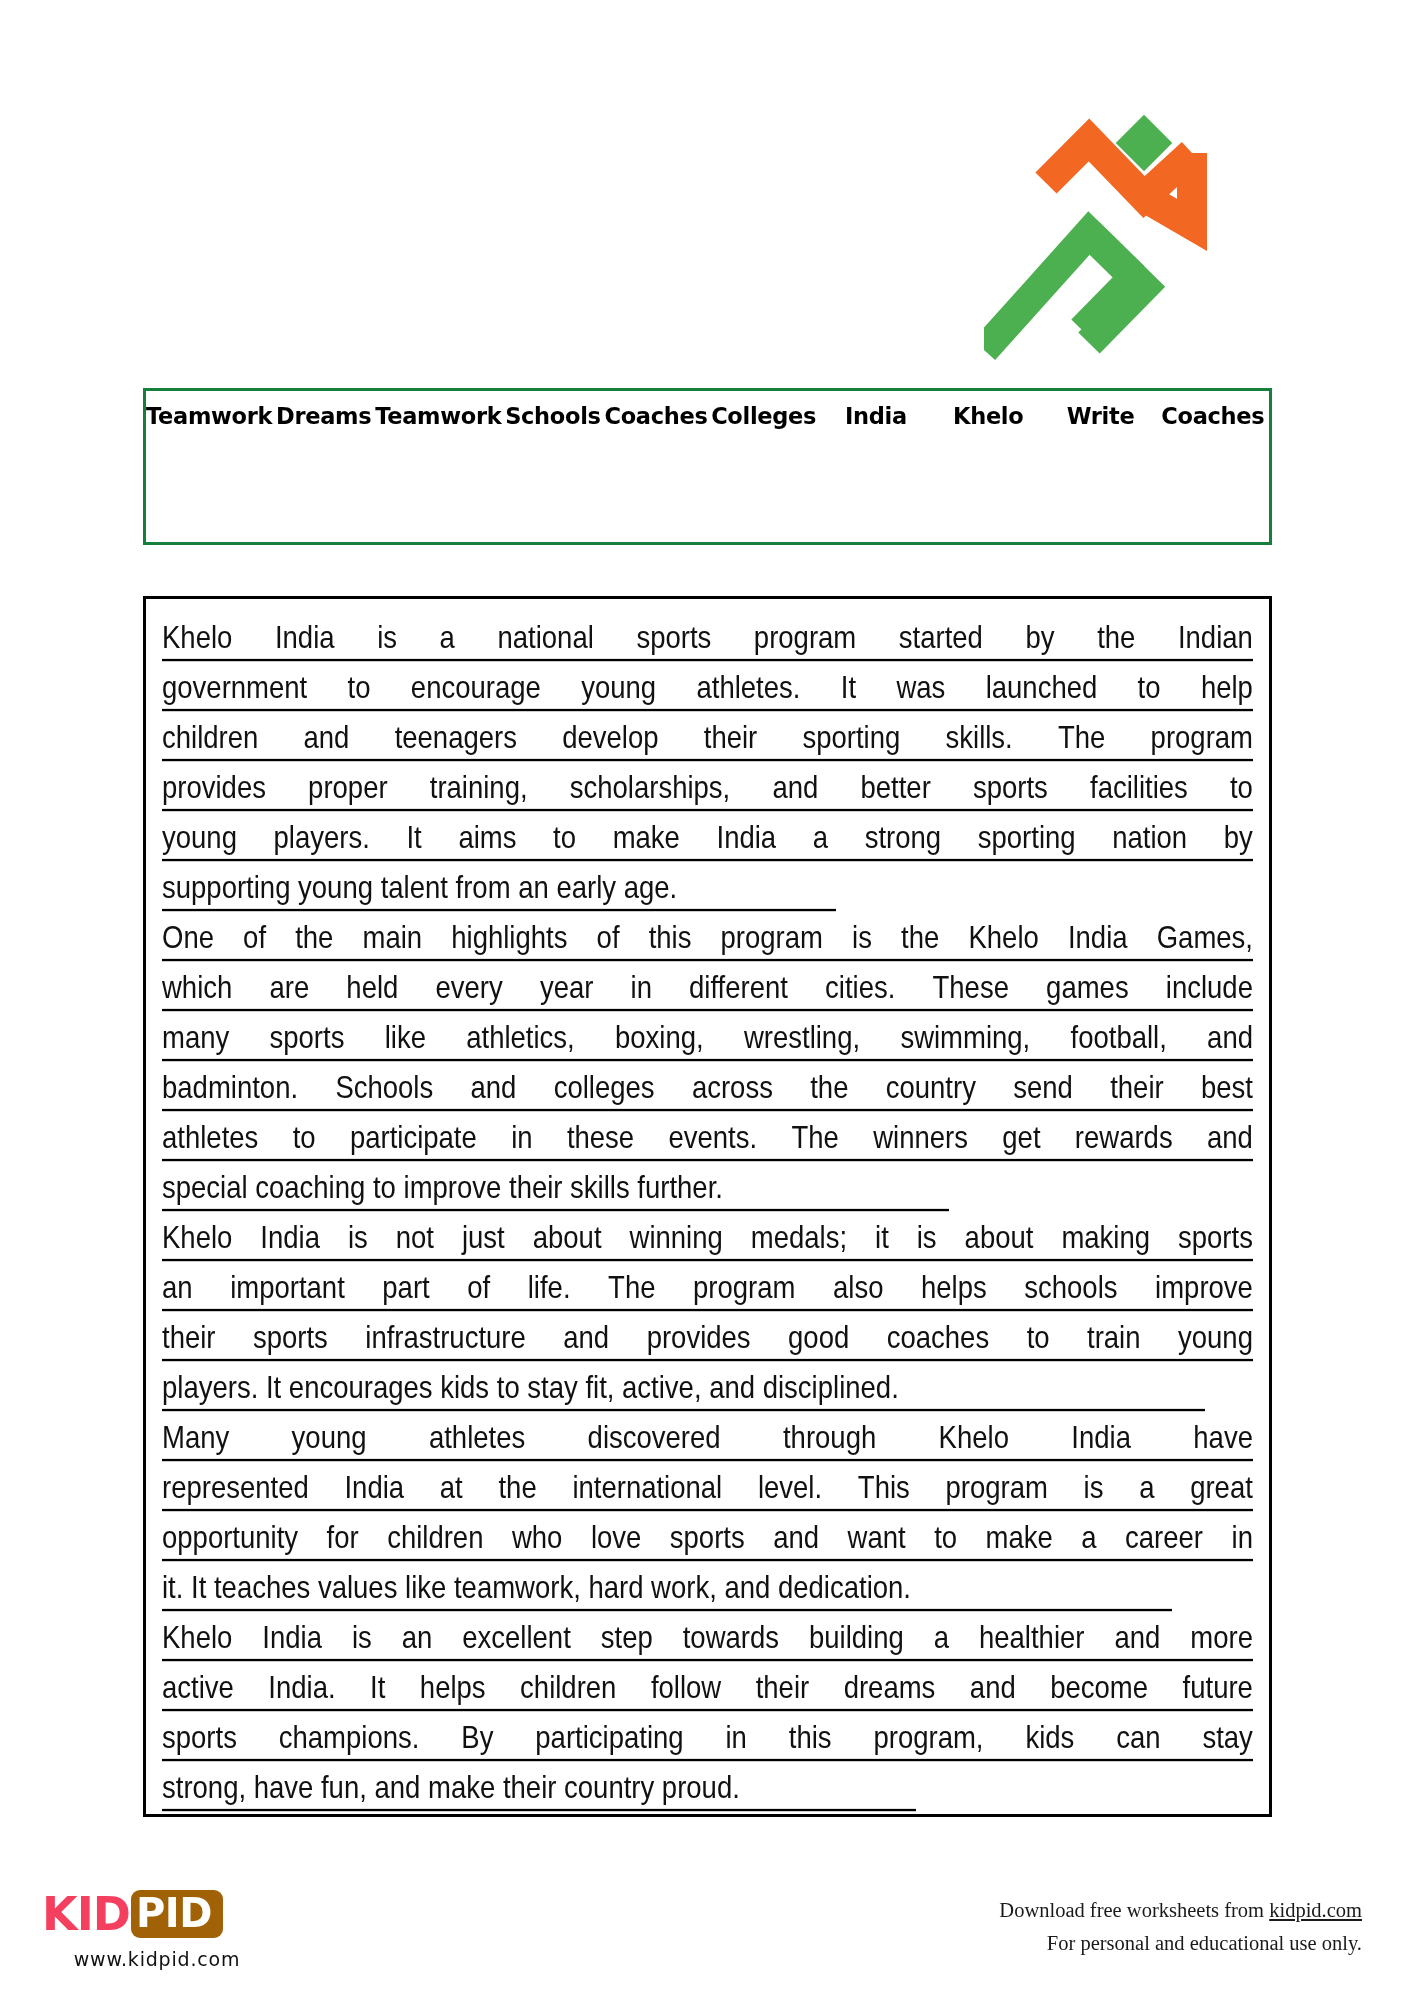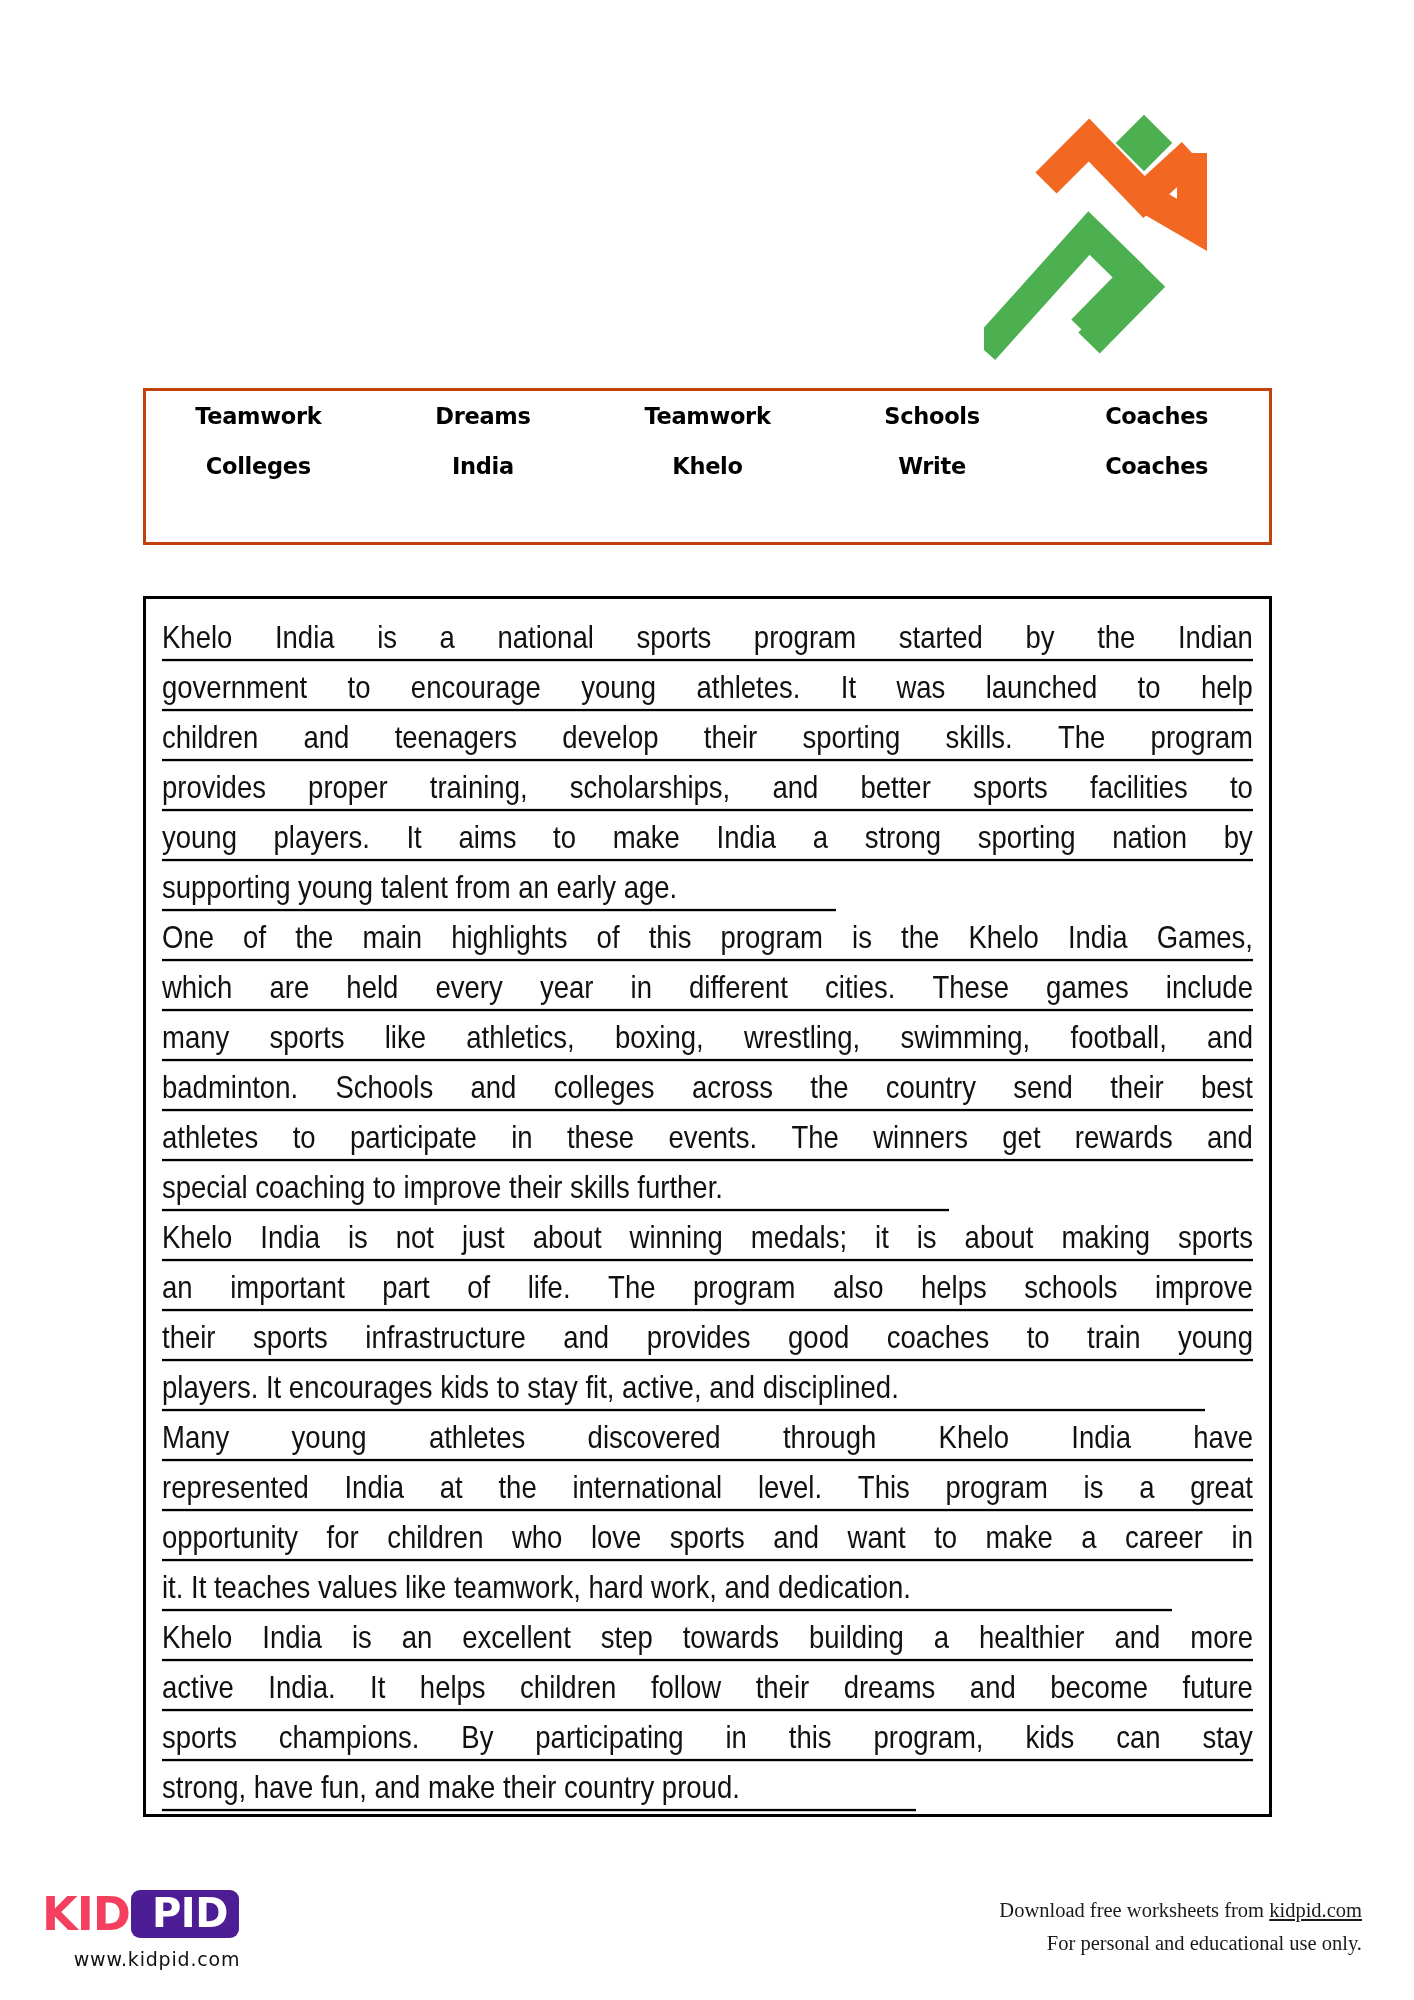--- a/index.html
+++ b/index.html
@@ -61,24 +61,24 @@
   }
   .brand-logo svg { display: block; width: 100%; height: 100%; }
 
   
   .vocab-box {
     position: absolute;
     left: 143px;
     top: 388px;
     width: 1129px;
     height: 157px;
-    border: 3px solid #c2410c;
+    border: 3px solid #15803d;
     box-sizing: border-box;
     display: flex;
-    flex-direction: column;
+    flex-direction: row;
     justify-content: flex-start;
   }
   .vocab-row {
     display: flex;
     width: 100%;
     padding: 12px 0;
   }
   .vocab-cell {
     flex: 1 1 0;
     text-align: center;
@@ -165,23 +165,23 @@
     font-size: 46px;
     color: #F43F5E;
     letter-spacing: -1px;
     line-height: 1;
   }
   .pid-part {
     font-family: "DejaVu Sans", sans-serif;
     font-weight: bold;
     font-size: 40px;
     color: #ffffff;
-    background: #4c1d95;
+    background: #a16207;
     border-radius: 9px;
-    padding: 3px 11px 5px 21px;
+    padding: 3px 11px 5px 5px;
     letter-spacing: -0.5px;
     line-height: 1;
     margin-left: 1px;
   }
   .kidpid-url {
     font-family: "DejaVu Sans", sans-serif;
     font-size: 19px;
     color: #111111;
     letter-spacing: 0.8px;
     margin-top: 8px;

